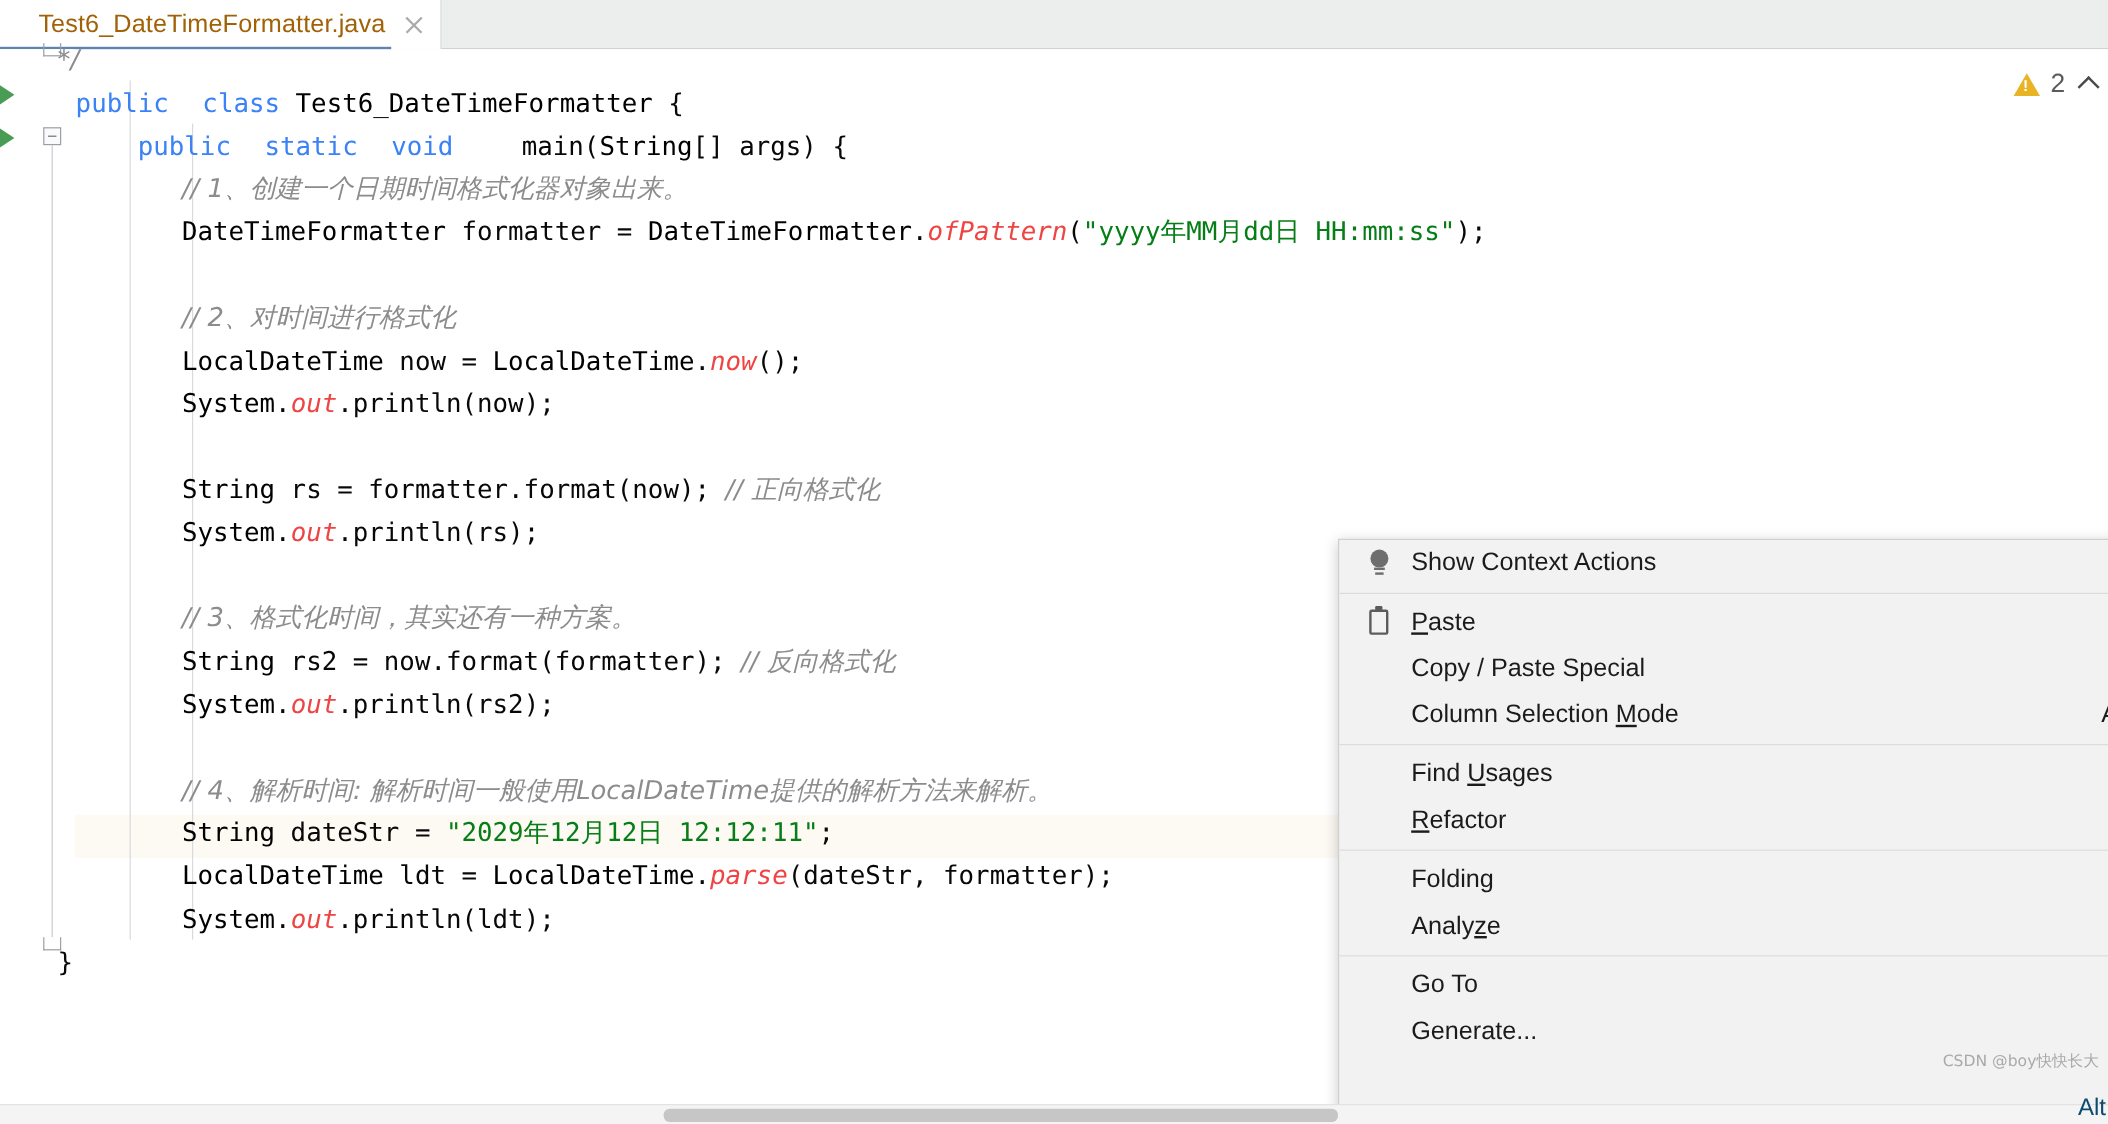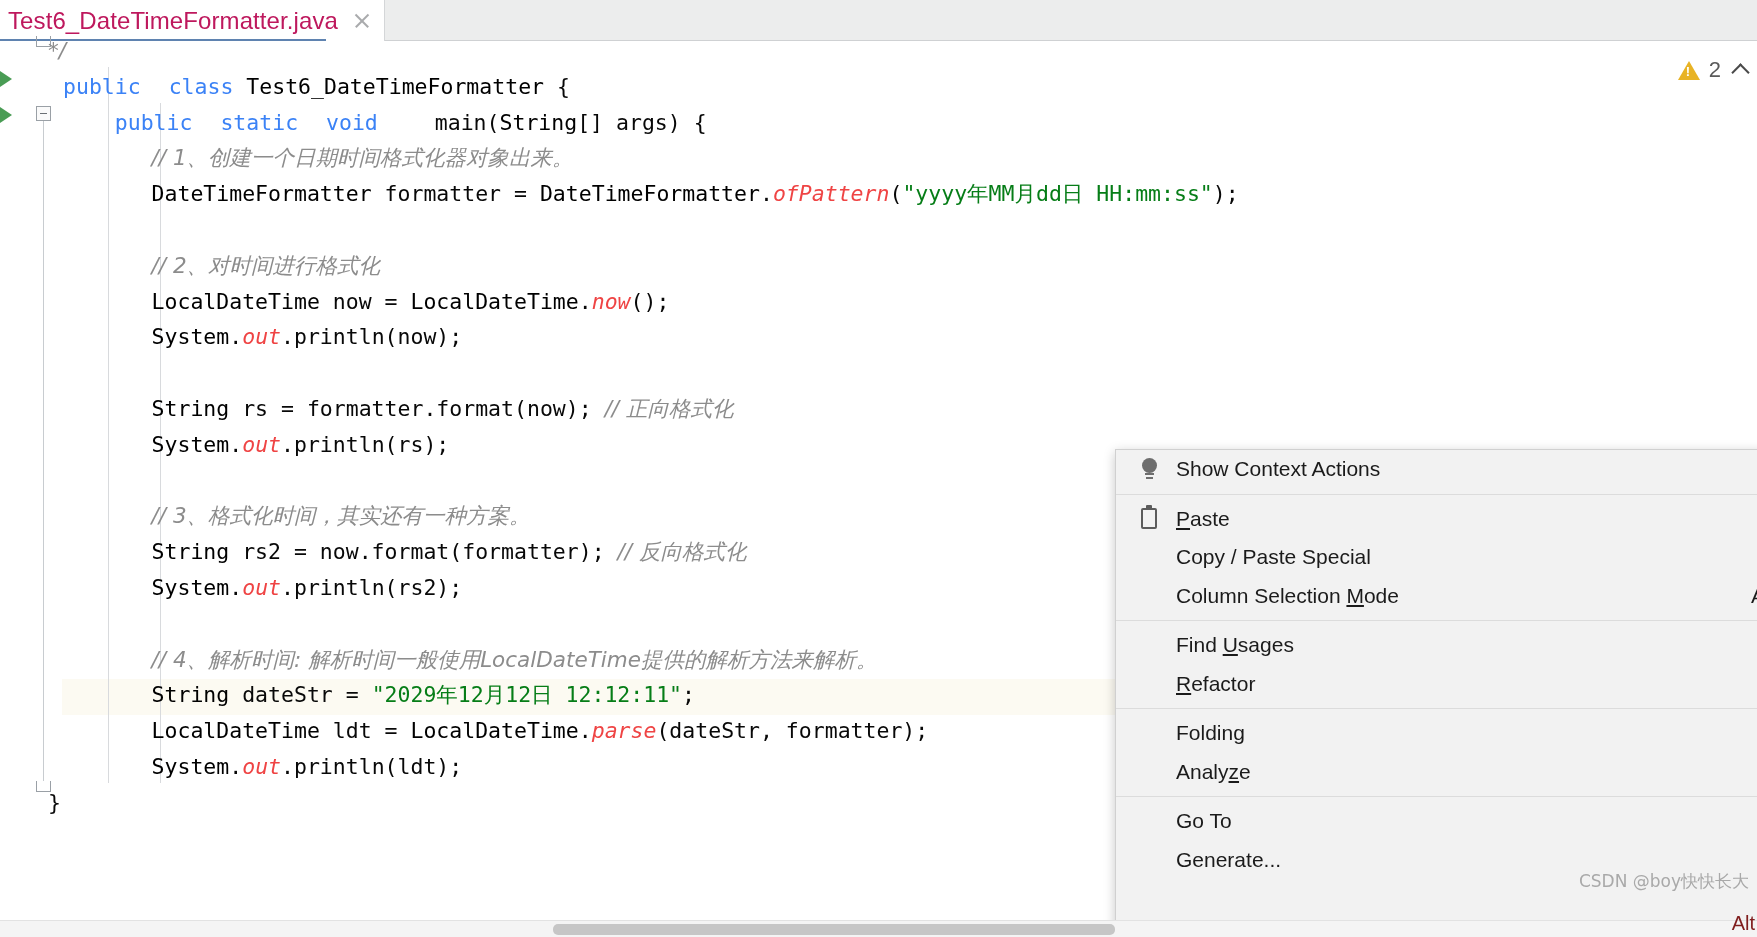--- a/index.html
+++ b/index.html
@@ -18,22 +18,23 @@
     border-bottom: 1px solid #cfd1d3;
   }
   .tab {
     position: absolute; left: -10px; top: 0; height: 41px;
     display: flex; align-items: center;
     padding: 0 12px 0 18px;
     background: #ffffff;
     border-right: 1px solid #d4d6d8;
   }
   .tab-label {
-    font-size: 24px; color: #be185d; letter-spacing: .1px;
+    font-size: 21px; color: #a16207; letter-spacing: .1px;
     white-space: nowrap;
+    margin-left: 24px;
   }
   .tab-close {
     margin-left: 14px; width: 20px; height: 20px;
     position: relative; opacity: .5;
   }
   .tab-close::before, .tab-close::after {
     content: ""; position: absolute; left: 1px; top: 9px;
     width: 18px; height: 1.6px; background: #55585c;
   }
   .tab-close::before { transform: rotate(45deg); }
@@ -169,27 +170,27 @@
     border: 2px solid #5c5c5c; border-radius: 2px;
   }
   .clip::before {
     content: ""; position: absolute; left: 3px; top: -5px;
     width: 6px; height: 5px; background: #5c5c5c; border-radius: 1px;
   }
 
   
   .watermark {
     position: absolute; right: 8px; bottom: 44px;
-    font-size: 17px; color: #a9a9a9;
+    font-size: 13px; color: #a9a9a9;
     font-family: "DejaVu Sans", sans-serif;
     white-space: nowrap; z-index: 30;
   }
   .corner-accel {
     position: absolute; right: 2px; bottom: 2px;
-    font-size: 20px; color: #7f1d1d;
+    font-size: 20px; color: #0c4a6e;
     z-index: 40;
   }
 
   
   .hscroll {
     position: absolute; left: 0; bottom: 0; width: 1757px; height: 17px;
     background: #f4f4f4; border-top: 1px solid #e2e2e2;
   }
   .hscroll-thumb {
     position: absolute; left: 553px; top: 3px; width: 562px; height: 11px;

